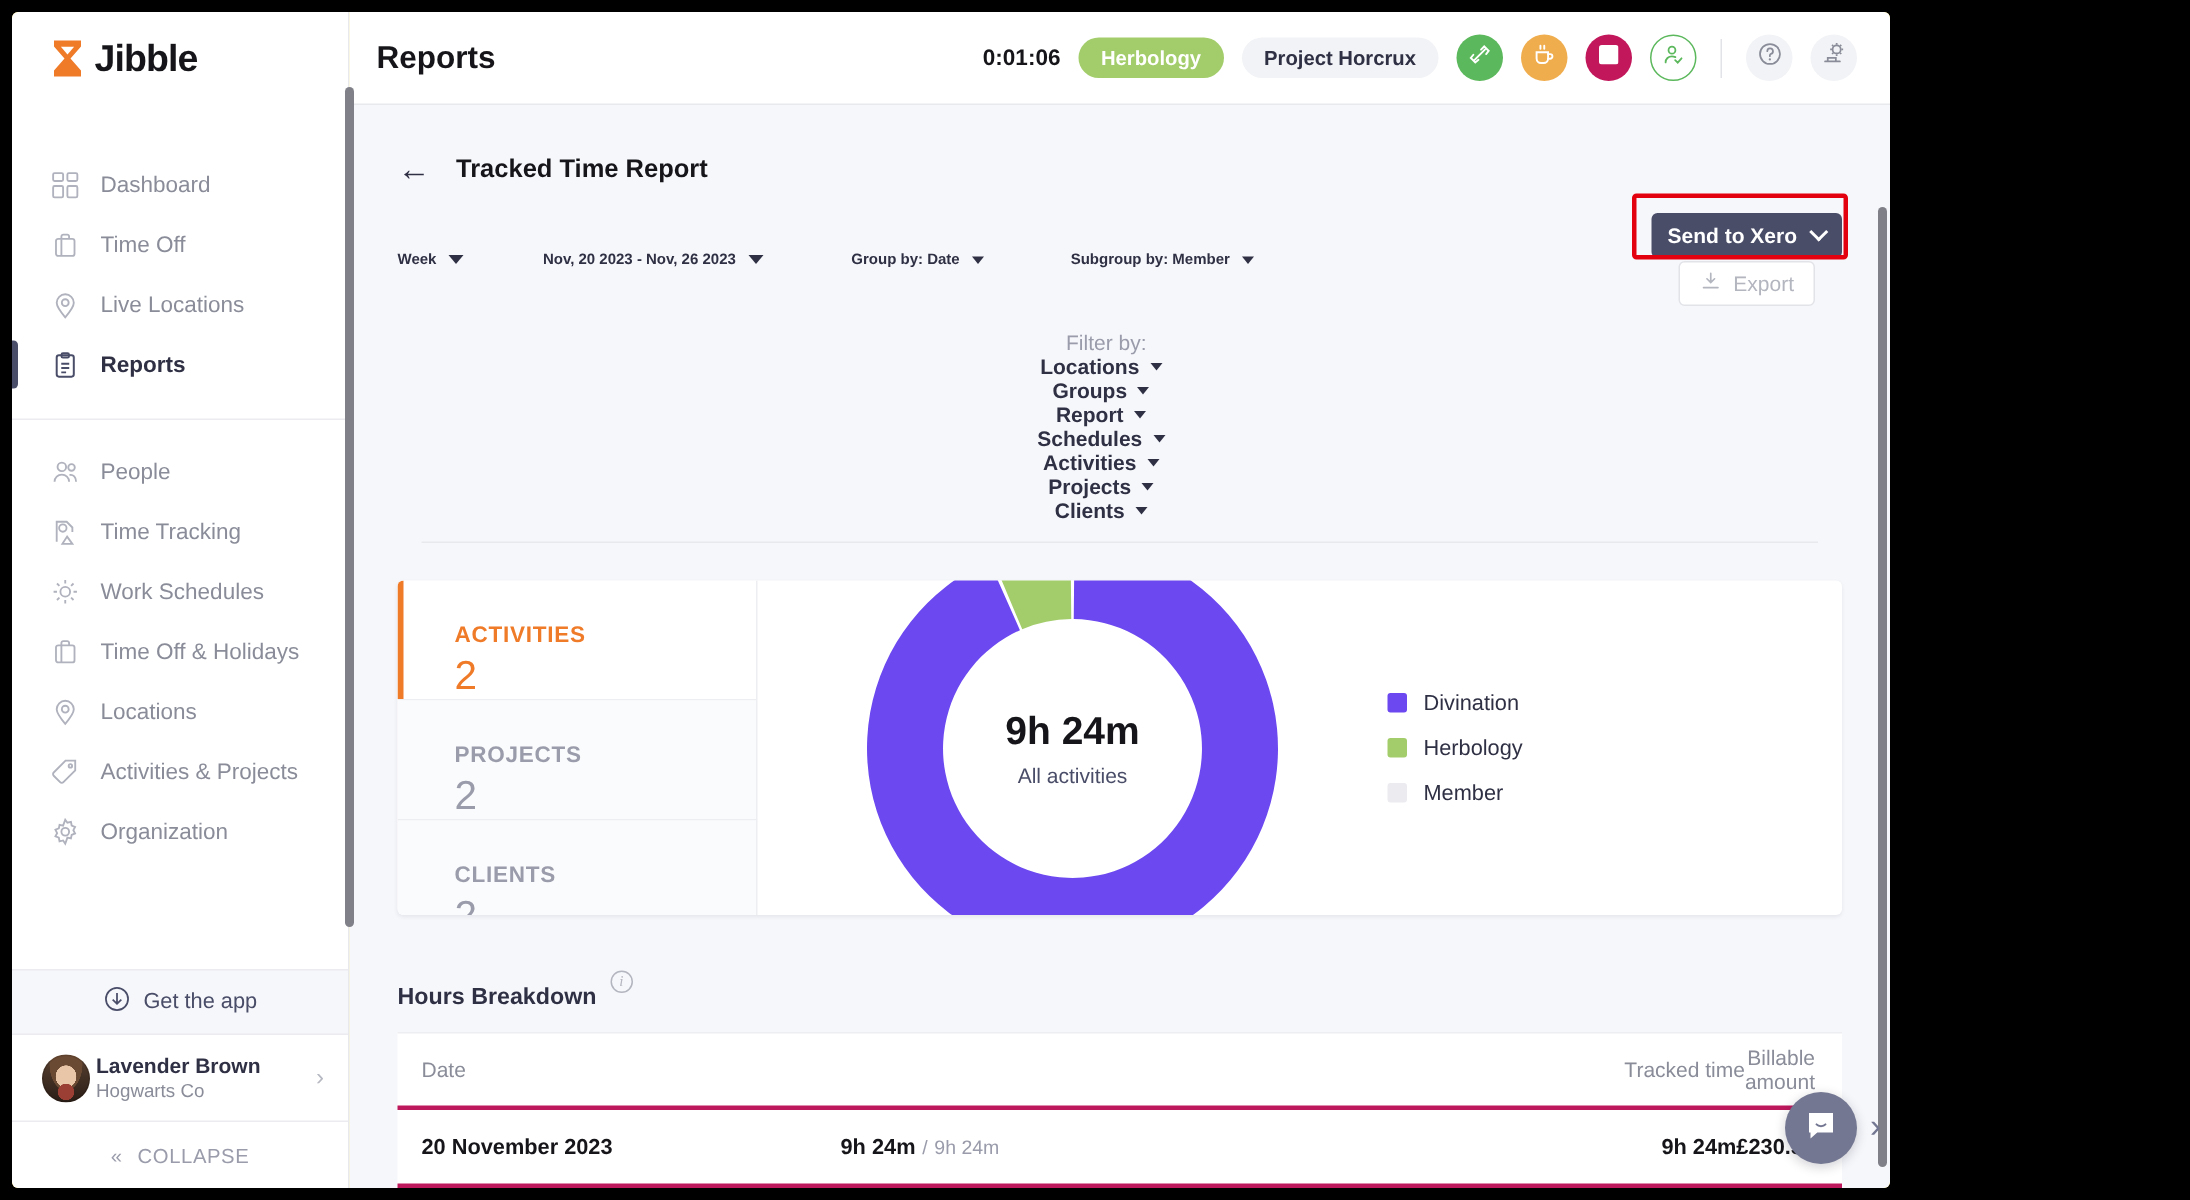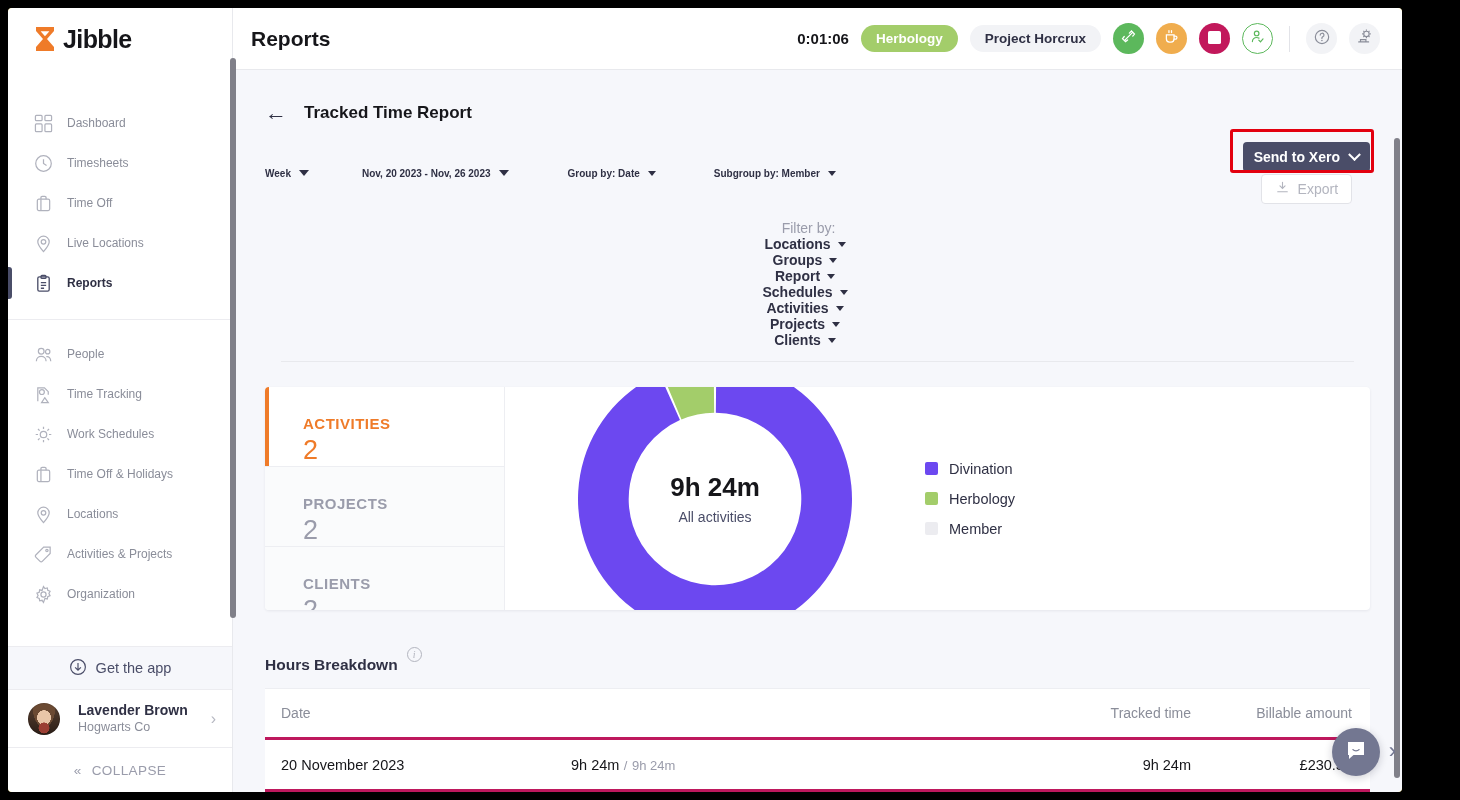--- a/index.html
+++ b/index.html
@@ -5,21 +5,21 @@
   * { box-sizing: border-box; margin: 0; padding: 0; }
   html, body {
     width: 1460px; height: 800px;
     background: #000;
     font-family: "Liberation Sans", sans-serif;
     overflow: hidden;
   }
   #frame {
     position: absolute;
     left: 8px; top: 8px;
-    width: 1394px; height: 784px;
+    width: 1252px; height: 784px;
     background: #fde047;
     border-radius: 4px;
     overflow: hidden;
     display: flex;
   }
 
   
   #sidebar {
     width: 225px;
     min-width: 225px;
@@ -50,21 +50,21 @@
     position: relative;
     padding-top: 33px;
   }
   .nav-item {
     height: 40px;
     display: flex;
     align-items: center;
     padding-left: 25px;
     gap: 14px;
     color: #8a8d99;
-    font-size: 12px;
+    font-size: 15px;
     position: relative;
     cursor: pointer;
   }
   .nav-item .nav-ico { width:20px; height:20px; flex:none; display:flex; align-items:center; justify-content:center;}
   .nav-item.active { color: #2f3044; font-weight: bold; }
   .nav-item.active::before {
     content:"";
     position: absolute; left: 0; top: 4px;
     width: 4px; height: 32px;
     background: #4a4d68;
@@ -82,21 +82,21 @@
     display:flex; align-items:center; justify-content:center;
     gap: 9px;
     color: #4a4d68;
     font-size: 14.5px;
     cursor: pointer;
   }
   .profile {
     height: 58px;
     display: flex; align-items: center;
     padding: 0 16px 0 20px;
-    gap: 18px;
+    gap: 4px;
     border-bottom: 1px solid #ececf0;
     cursor: pointer;
   }
   .avatar {
     width: 32px; height: 32px; border-radius: 50%;
     flex:none;
     background:
       radial-gradient(circle at 50% 78%, #9b3f34 0 18%, transparent 19%),
       radial-gradient(ellipse at 50% 46%, #e9c6a8 0 30%, transparent 31%),
       radial-gradient(ellipse at 50% 20%, #6b4a33 0 48%, transparent 49%),
@@ -245,21 +245,21 @@
   .hb-title { font-size:15.5px; font-weight:bold; color:#2f3044;margin-top:22px; }
   .info-i {
     width:15px;height:15px;border-radius:50%;border:1.3px solid #b3b5bf;
     color:#b3b5bf; font-size:10px; display:flex;align-items:center;justify-content:center;
     font-style:italic; font-family:"Liberation Serif", serif;
   }
   .tbl { background:#fff; margin: 0 16px; }
   .tr { display:flex; align-items:center; height:52px; border-bottom:3px solid #be185d; padding: 0 16px 0 16px; }
   .tr.head { border-top:1px solid #edeef2; }
   .th { font-size:14px; color:#8a8d99; }
-  .td { font-size:14.5px; color:#16161a; font-weight:normal; }
+  .td { font-size:14.5px; color:#16161a; font-weight:bold; }
   .td-sub { font-size:13px; color:#9a9cab; font-weight:normal; }
   .c-date { width: 290px; }
   .c-bar { width: 345px; }
   .c-tracked { width: 275px; text-align:right; }
   .c-bill { flex:1; text-align:right; padding-right: 2px; }
 
   
   #chat {
     position:absolute; right: 22px; bottom: 16px;
     width: 48px; height:48px; border-radius:50%;
@@ -299,29 +299,20 @@
       <div class="nav-item">
         <span class="nav-ico">
           <svg width="19" height="19" viewBox="0 0 20 20" fill="none" stroke="#b0b2bd" stroke-width="1.3">
             <rect x="1.5" y="1.5" width="7" height="5.5" rx="1"></rect>
               <rect x="11.5" y="1.5" width="7" height="5.5" rx="1"></rect>
             <rect x="1.5" y="10.5" width="7" height="8" rx="1"></rect>
               <rect x="11.5" y="10.5" width="7" height="8" rx="1"></rect>
           </svg>
           </span>
         <span>Dashboard</span>
-      </div>
-      <div class="nav-item">
-        <span class="nav-ico">
-          <svg width="19" height="19" viewBox="0 0 20 20" fill="none" stroke="#b0b2bd" stroke-width="1.3">
-            <circle cx="10" cy="10" r="8.2"></circle>
-              <path d="M10 5.4V10l3.2 2"></path>
-            </svg>
-          </span>
-        <span>Timesheets</span>
       </div>
       <div class="nav-item">
         <span class="nav-ico">
           <svg width="19" height="19" viewBox="0 0 20 20" fill="none" stroke="#b0b2bd" stroke-width="1.3">
             <rect x="3.5" y="5.5" width="13" height="12" rx="1.6"></rect>
               <path d="M7.3 5.5V3.8a1.3 1.3 0 0 1 1.3-1.3h2.8a1.3 1.3 0 0 1 1.3 1.3v1.7M7.3 5.8v11.4"></path>
             </svg>
           </span>
         <span>Time Off</span>
       </div>

